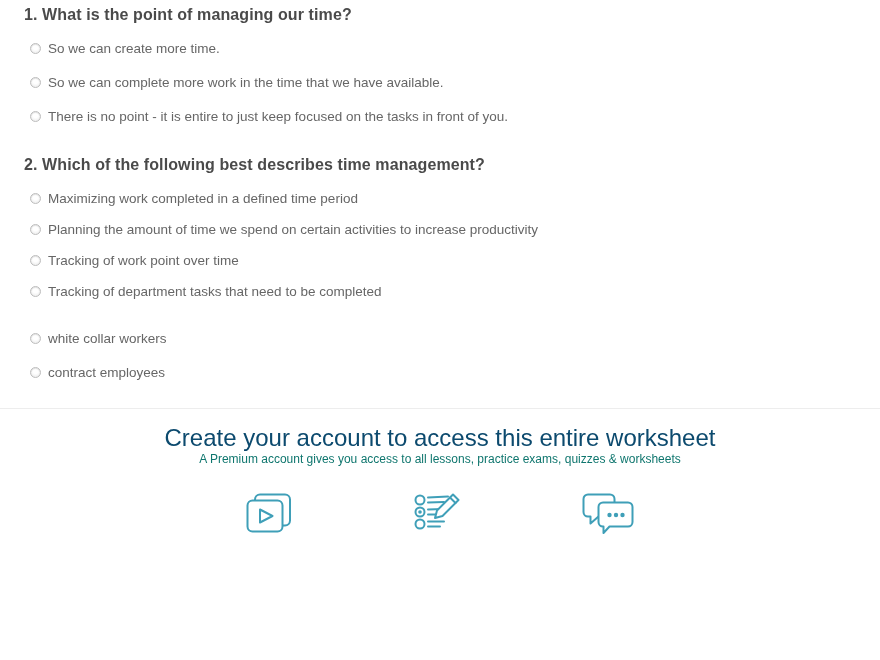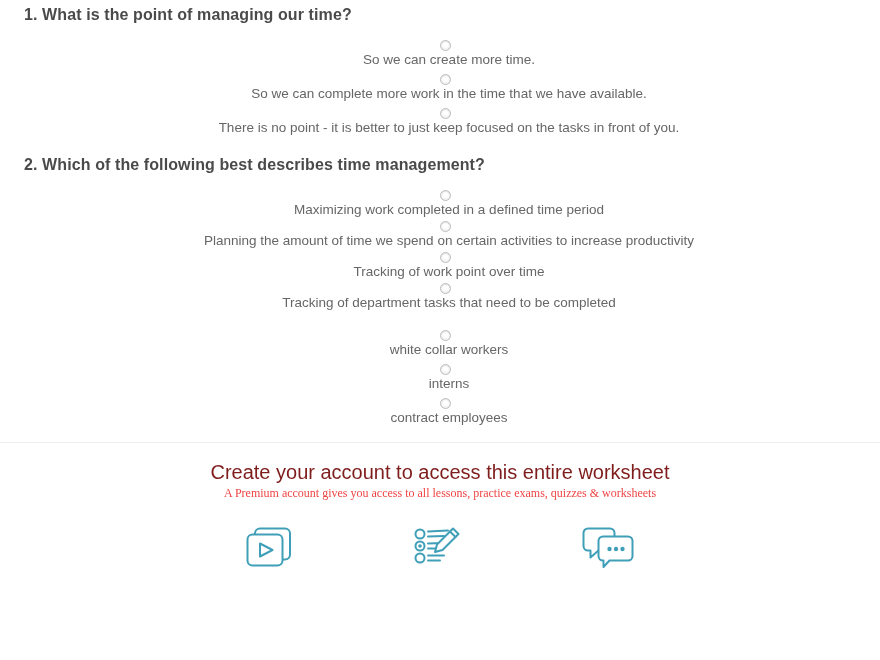--- a/index.html
+++ b/index.html
@@ -21,21 +21,20 @@
     color: #4a4a4a;
     letter-spacing: 0.1px;
   }
   .options { margin: 17px 0 0 6px; }
   .option {
     display: flex;
     align-items: center;
     height: 17px;
     margin-bottom: 17px;
     cursor: pointer;
-    flex-direction: column;
   }
   .question.q2 .options { }
   .question.q2 .option { margin-bottom: 14px; }
   .question.q3 .options { margin-top: 18px; }
   .option:last-child { margin-bottom: 0; }
   .question.q2 { margin-top: 31px; }
   .question.q3 { margin-top: 30px; }
   .radio {
     flex: 0 0 auto;
     width: 9px;
@@ -54,31 +53,30 @@
   .divider {
     margin-top: 27px;
     border: none;
     border-top: 1px solid #ededed;
     height: 0;
     width: 100%;
   }
   .cta { text-align: center; }
   .cta-title {
     margin: 17px 0 0 0;
-    font-size: 20px;
+    font-size: 24px;
     line-height: 24px;
     font-weight: 400;
-    color: #7f1d1d;
+    color: #0c4a6e;
   }
   .cta-subtitle {
     margin: 2px 0 0 0;
     font-size: 12px;
     line-height: 15px;
-    color: #ef4444;
-    font-family: Liberation Serif, serif;
+    color: #0f766e;
   }
   .cta-icons {
     margin-top: 26px;
     display: flex;
     justify-content: center;
     gap: 121px;
   }
   .cta-icon svg { display: block; }
   .icon-stroke {
     fill: none;
@@ -107,21 +105,21 @@
       <div class="option">
         <span class="radio"></span>
         <span class="option-label">So we can create more time.</span>
       </div>
       <div class="option">
         <span class="radio"></span>
         <span class="option-label">So we can complete more work in the time that we have available.</span>
       </div>
       <div class="option">
         <span class="radio"></span>
-        <span class="option-label">There is no point - it is better to just keep focused on the tasks in front of you.</span>
+        <span class="option-label">There is no point - it is entire to just keep focused on the tasks in front of you.</span>
       </div>
     </div>
   </div>
 
   <div class="question q2">
     <h2 class="question-title">2. Which of the following best describes time management?</h2>
     <div class="options">
       <div class="option">
         <span class="radio"></span>
         <span class="option-label">Maximizing work completed in a defined time period</span>
@@ -139,24 +137,20 @@
         <span class="option-label">Tracking of department tasks that need to be completed</span>
       </div>
     </div>
   </div>
 
   <div class="question q3">
     <div class="options">
       <div class="option">
         <span class="radio"></span>
         <span class="option-label">white collar workers</span>
-      </div>
-      <div class="option">
-        <span class="radio"></span>
-        <span class="option-label">interns</span>
       </div>
       <div class="option">
         <span class="radio"></span>
         <span class="option-label">contract employees</span>
       </div>
     </div>
   </div>
 </div>
 
 <hr class="divider">

